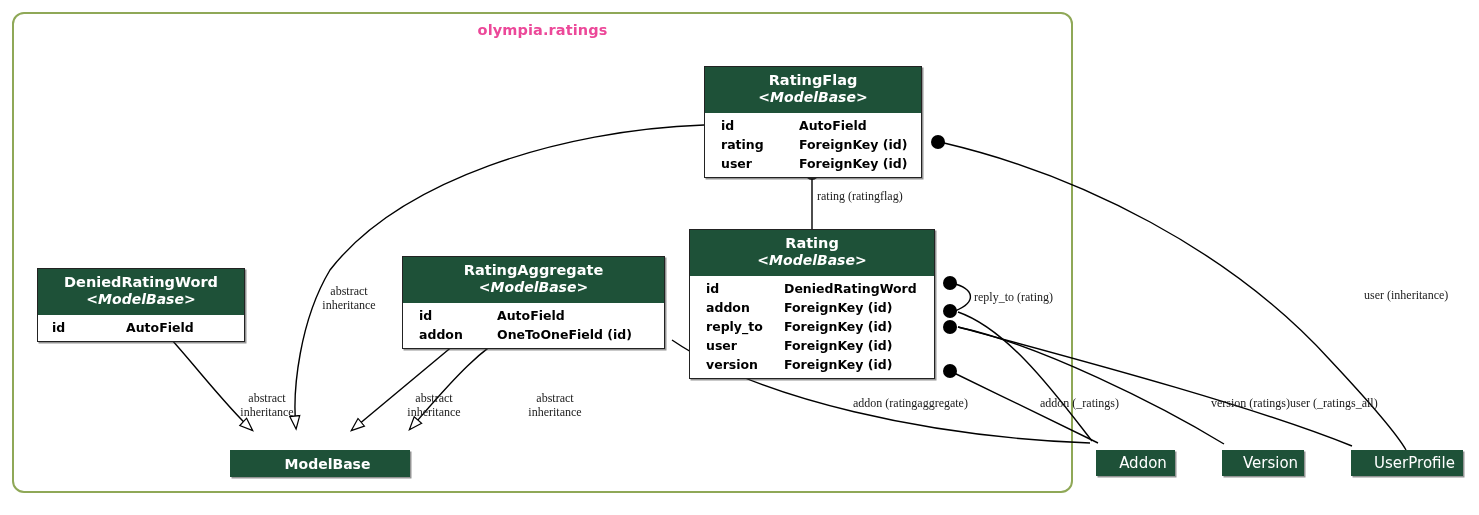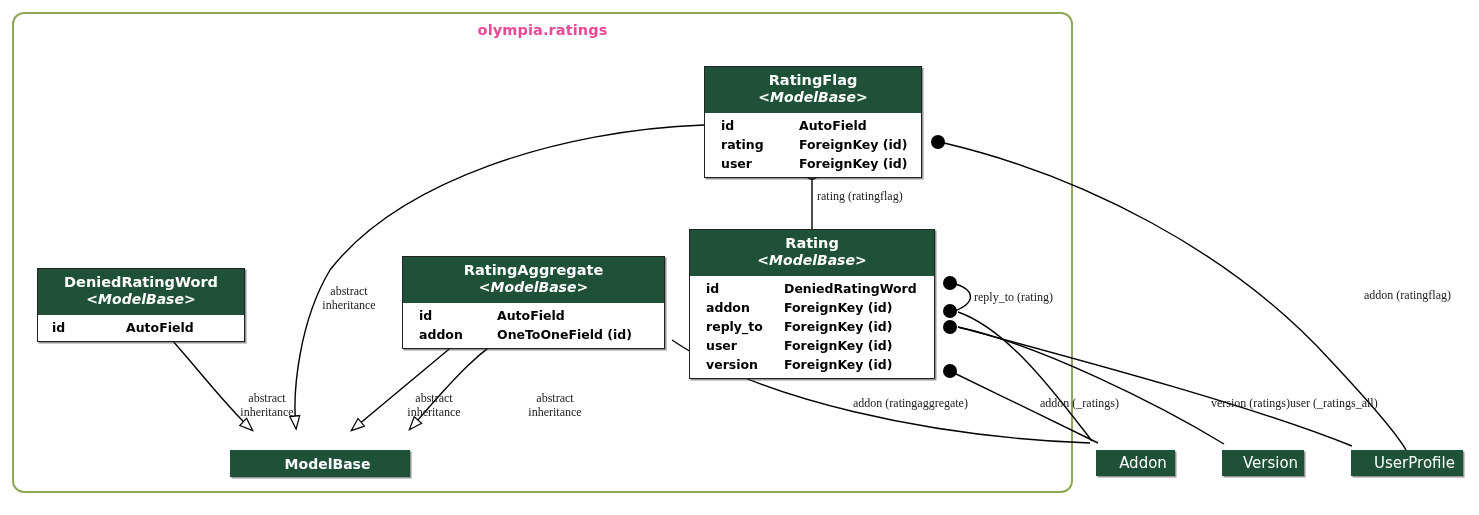--- a/index.html
+++ b/index.html
@@ -265,21 +265,21 @@
   <div class="node" id="node-addon" style="left:1096px; top:450px; width:79px; height:26px;">Addon</div>
 
   <div class="node" id="node-version" style="left:1222px; top:450px; width:82px; height:26px;">Version</div>
 
   <div class="node" id="node-userprofile" style="left:1351px; top:450px; width:112px; height:26px;">UserProfile</div>
 
   <div class="elabel" style="left:817px; top:189px;">rating (ratingflag)</div>
 
   <div class="elabel" style="left:974px; top:290px;">reply_to (rating)</div>
 
-  <div class="elabel" style="left:1364px; top:288px;">addon (ratingflag)</div>
+  <div class="elabel" style="left:1364px; top:288px;">user (inheritance)</div>
 
   <div class="elabel" style="left:853px; top:396px;">addon (ratingaggregate)</div>
 
   <div class="elabel" style="left:1040px; top:396px;">addon (_ratings)</div>
 
   <div class="elabel" style="left:1166px; top:396px;margin-left:45px;">version (ratings)</div>
 
   <div class="elabel" style="left:1290px; top:396px;">user (_ratings_all)</div>
 
   <div class="elabel ctr" style="left:308px; top:284px; width:82px;">abstract

